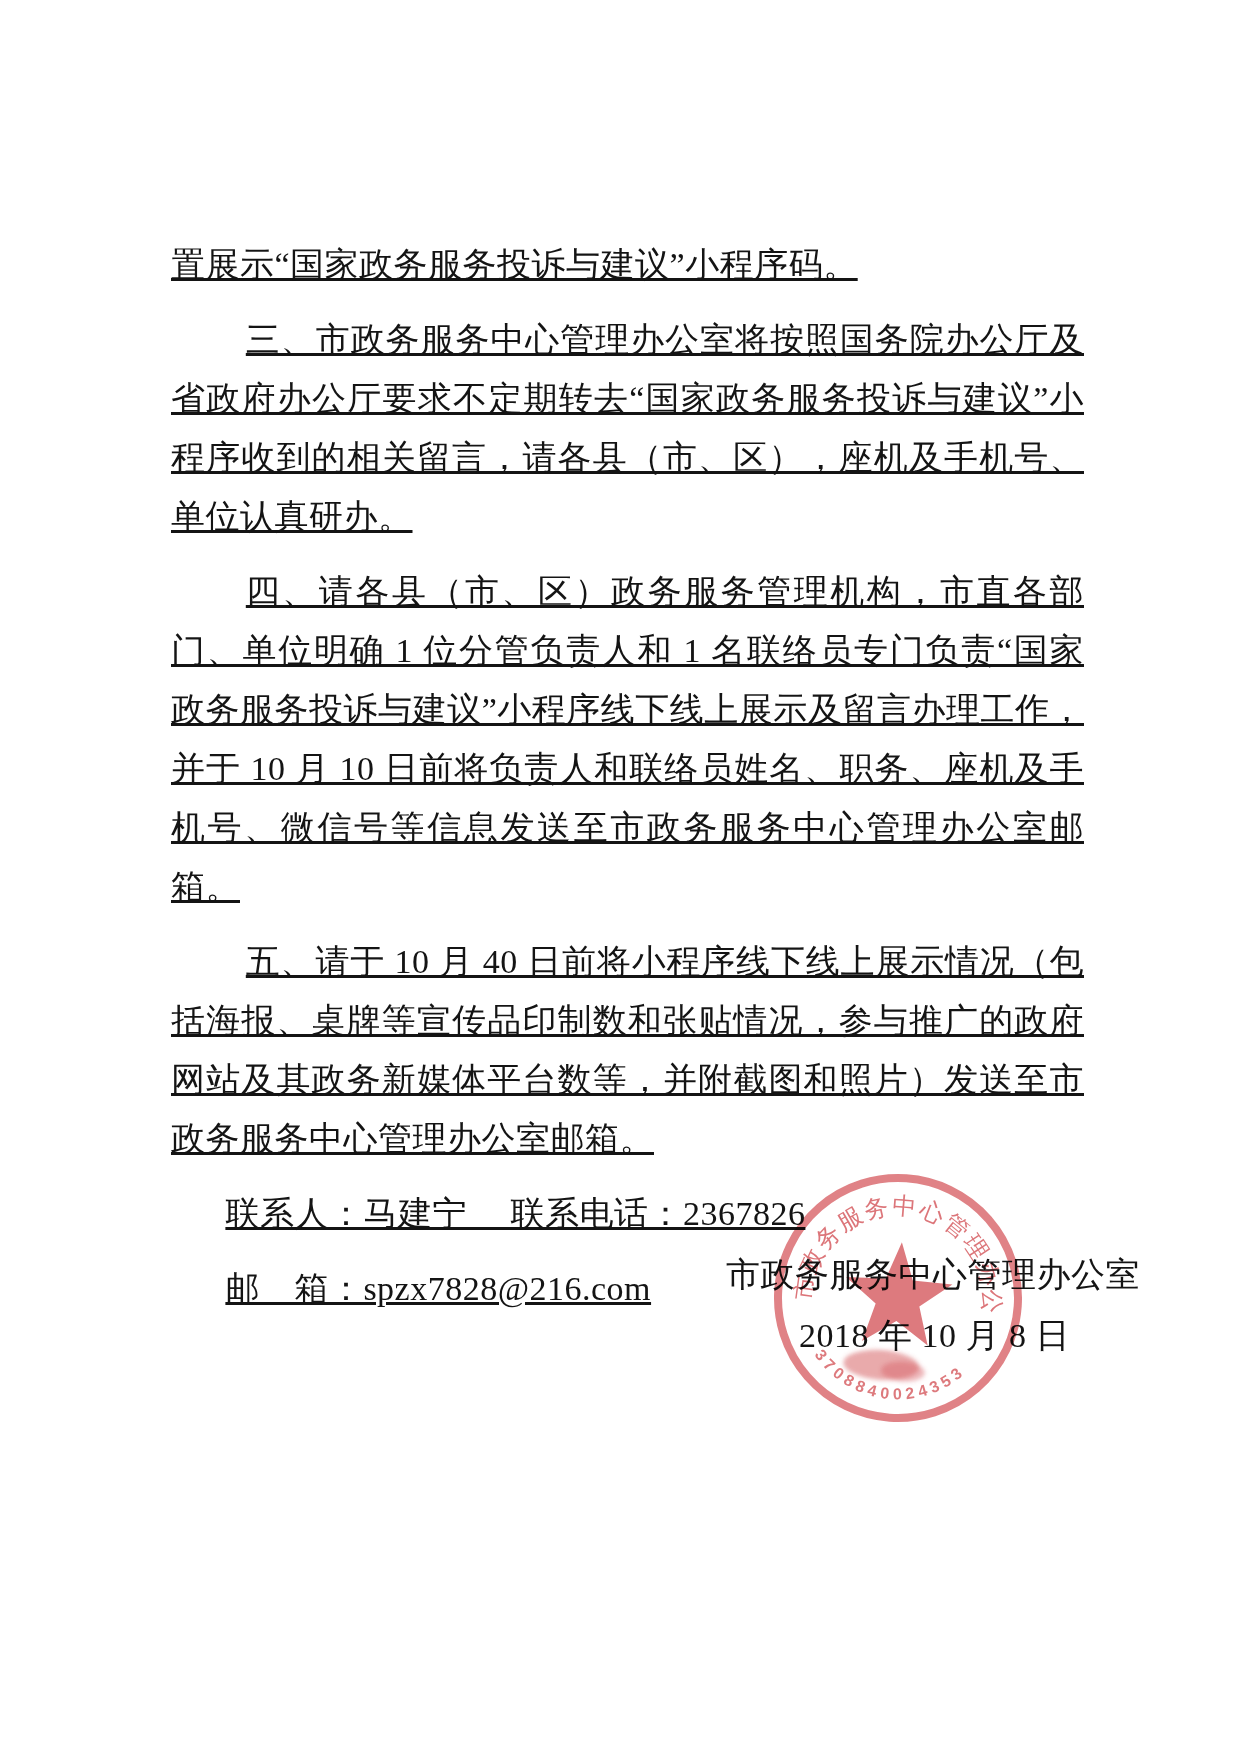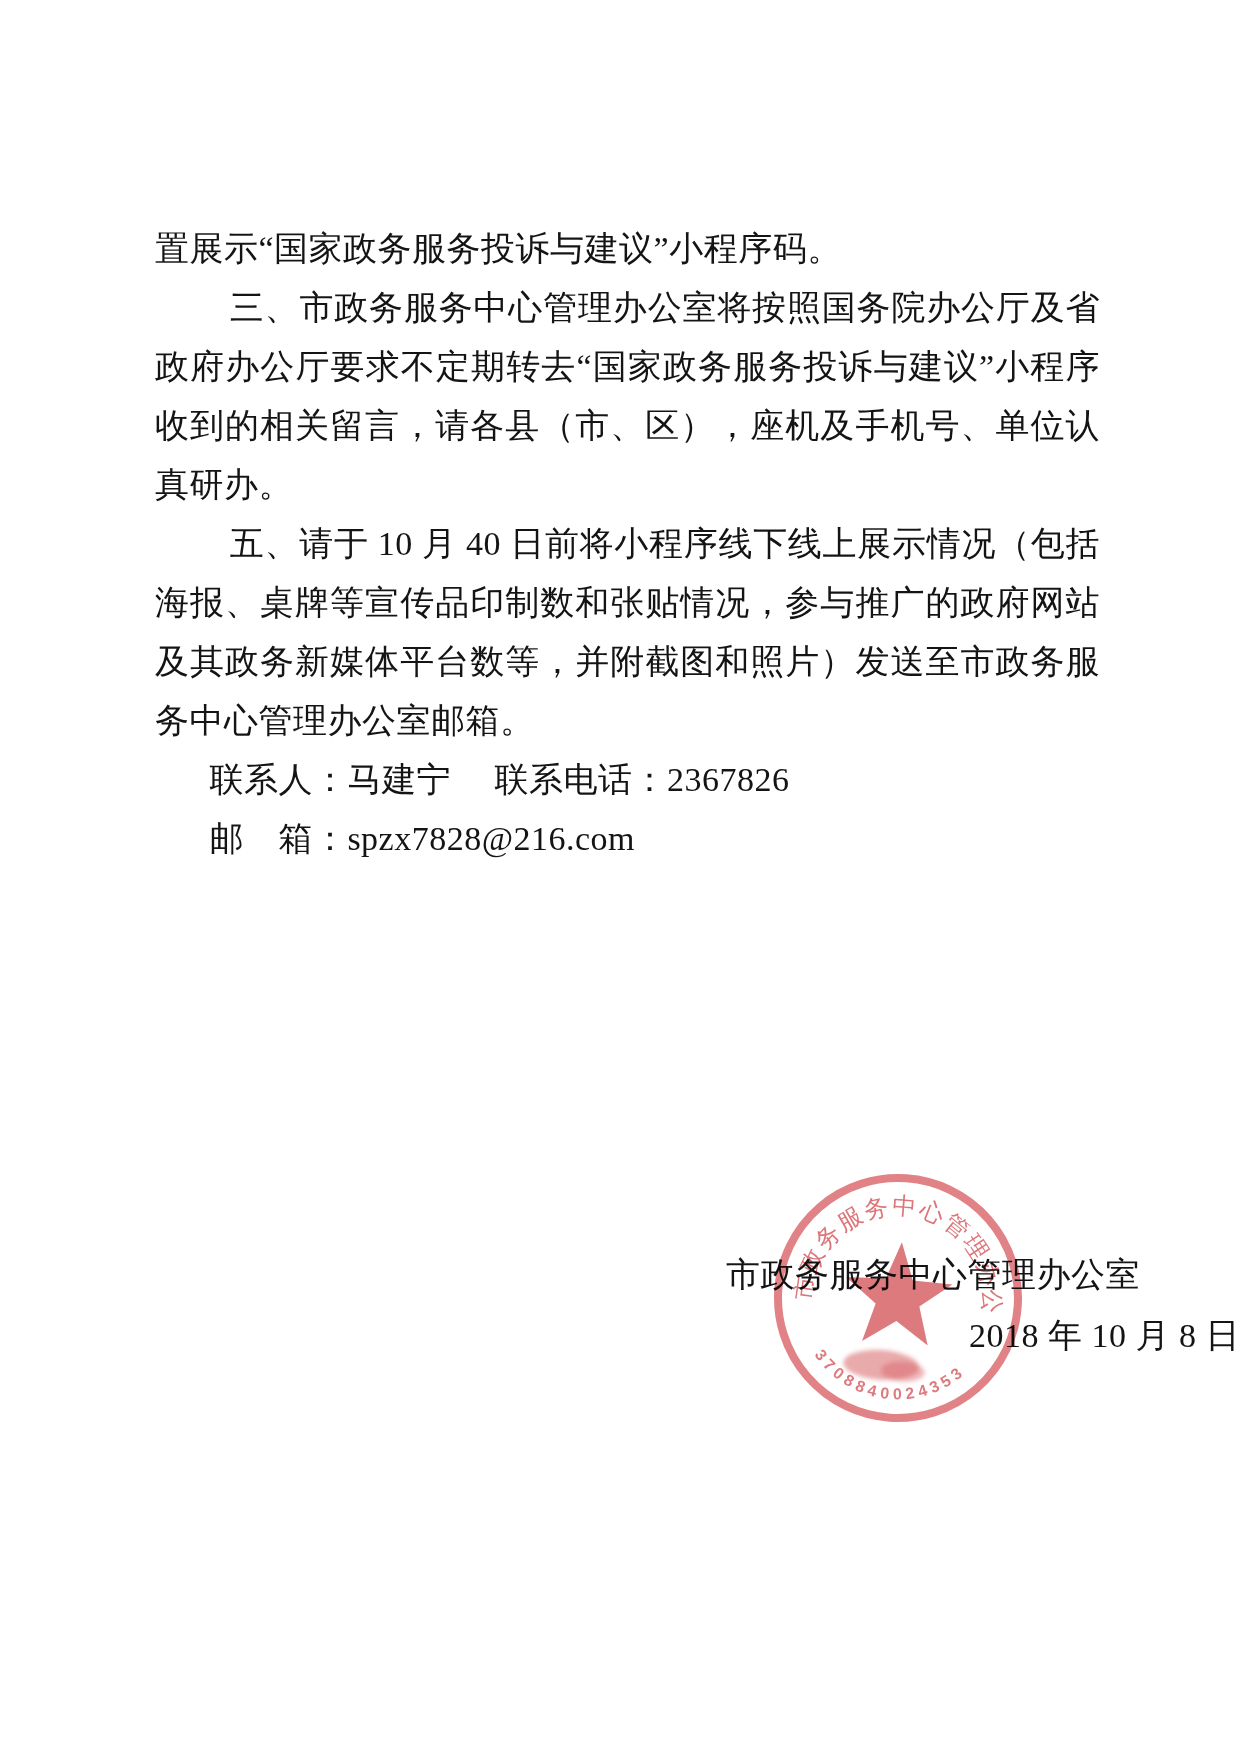--- a/index.html
+++ b/index.html
@@ -16,35 +16,35 @@
   .text-block {
     position: absolute;
     left: 155px;
     top: 219px;
     width: 945px;
     font-size: 34px;
     line-height: 59px;
     letter-spacing: 0.5px;
     text-align: justify;
   }
-  .text-block p { margin: 0; padding: 0; }
+  .text-block p { margin: 16px; padding: 0; text-decoration: underline; }
   .para-indent { text-indent: 2.2em; }
   .contact-line { text-indent: 1.6em; text-align: left; }
   .sign-line {
     position: absolute;
     left: 0;
     width: 100%;
     box-sizing: border-box;
     font-size: 34px;
     line-height: 59px;
     letter-spacing: 0.5px;
     text-align: right;
   }
   .sign-org  { top: 1245px; padding-right: 100px; }
-  .sign-date { top: 1306px; }
+  .sign-date { top: 1306px; padding-right: 170px; }
   .stamp {
     position: absolute;
     left: 768px;
     top: 1168px;
     width: 260px;
     height: 260px;
     color: var(--stamp-color, #d4555a);
     mix-blend-mode: multiply;
     opacity: 0.92;
     transform: rotate(4deg);
@@ -58,20 +58,21 @@
                       font-family: "Liberation Sans", "DejaVu Sans", sans-serif; }
 </style>
 </head>
 <body>
 
 <div class="page">
 
   <div class="text-block">
     <p>置展示“国家政务服务投诉与建议”小程序码。</p>
     <p class="para-indent">三、市政务服务中心管理办公室将按照国务院办公厅及省政府办公厅要求不定期转去“国家政务服务投诉与建议”小程序收到的相关留言，请各县（市、区），座机及手机号、单位认真研办。</p>
+    <p class="para-indent">四、请各县（市、区）政务服务管理机构，市直各部门、单位明确 1 位分管负责人和 1 名联络员专门负责“国家政务服务投诉与建议”小程序线下线上展示及留言办理工作，并于 10 月 10 日前将负责人和联络员姓名、职务、座机及手机号、微信号等信息发送至市政务服务中心管理办公室邮箱。</p>
     <p class="para-indent">五、请于 10 月 40 日前将小程序线下线上展示情况（包括海报、桌牌等宣传品印制数和张贴情况，参与推广的政府网站及其政务新媒体平台数等，并附截图和照片）发送至市政务服务中心管理办公室邮箱。</p>
     <p class="contact-line">联系人：马建宁　 联系电话：2367826</p>
     <p class="contact-line">邮　箱：spzx7828@216.com</p>
   </div>
 
   <div class="sign-line sign-org">市政务服务中心管理办公室</div>
   <div class="sign-line sign-date">2018 年 10 月 8 日</div>
 
   <svg class="stamp" viewBox="0 0 260 260" xmlns="http://www.w3.org/2000/svg" aria-hidden="true">
     <defs>

